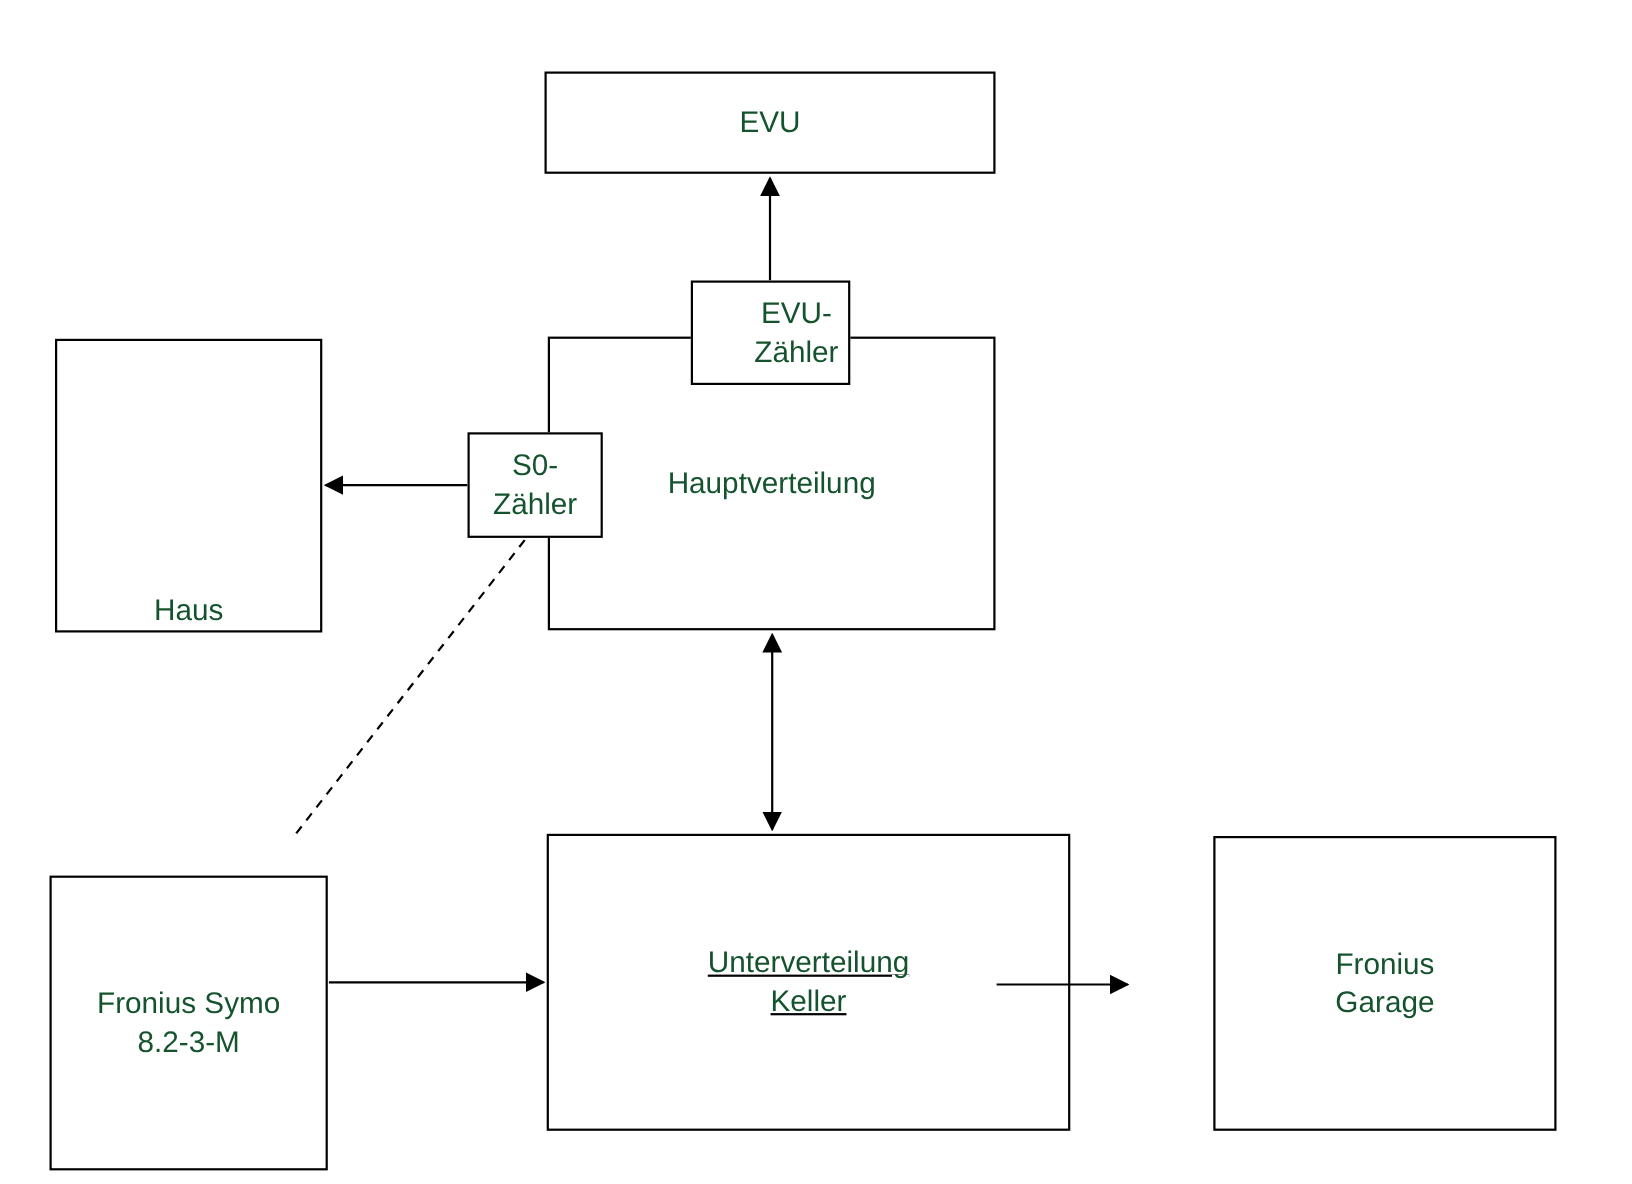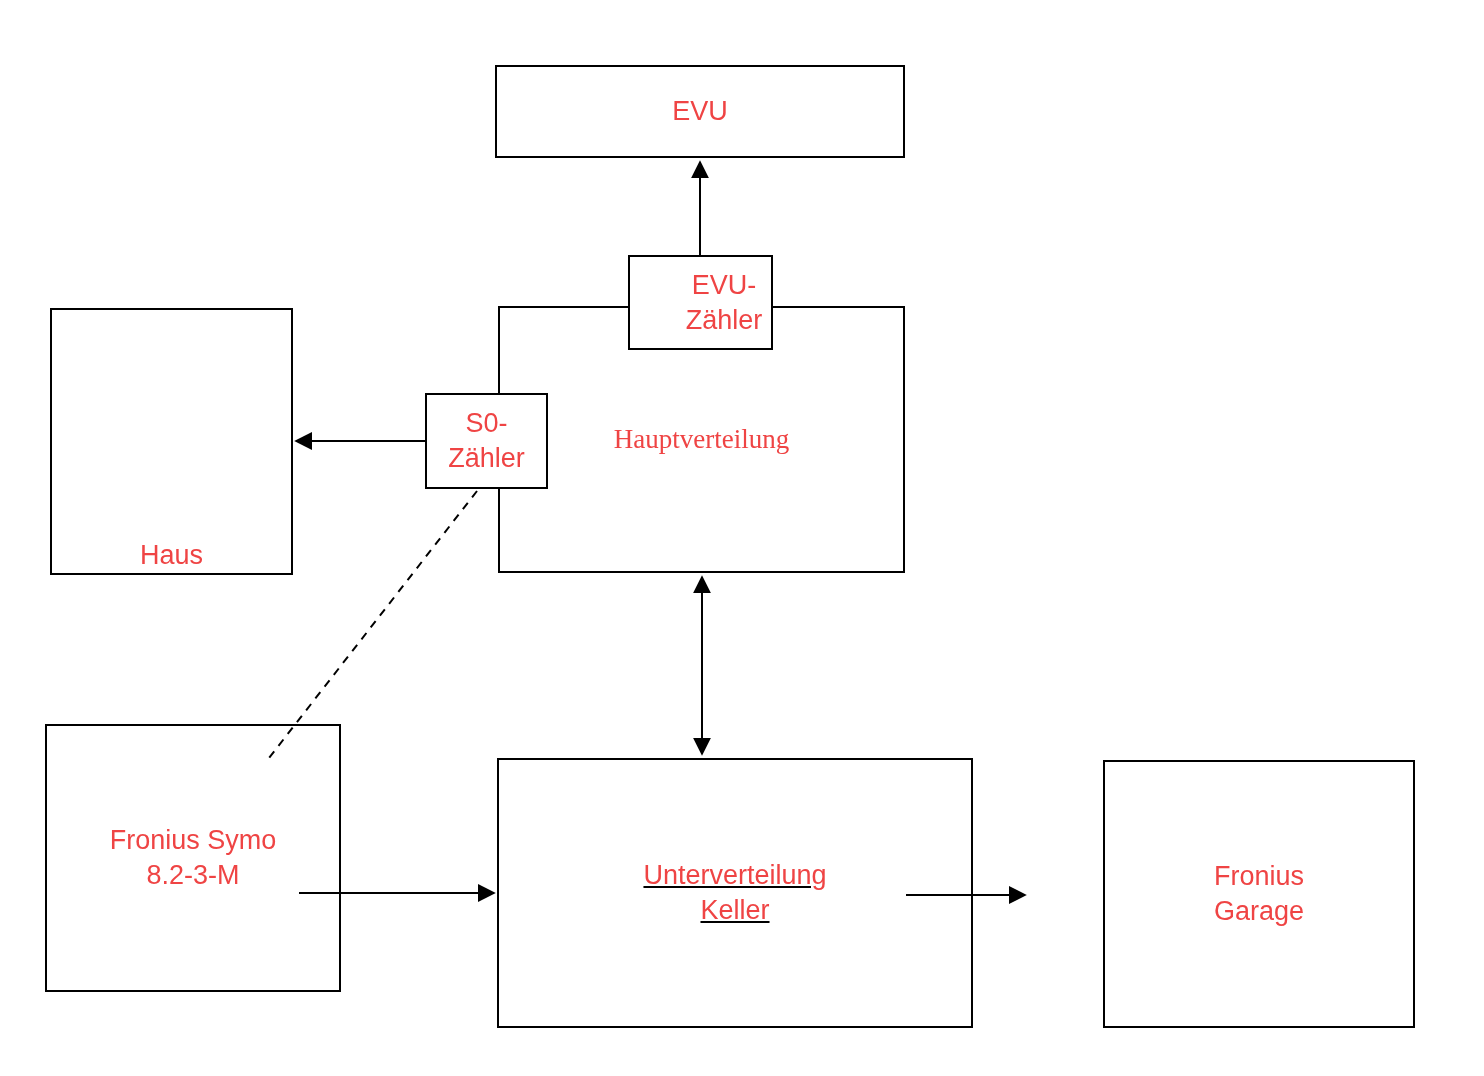--- a/index.html
+++ b/index.html
@@ -23,21 +23,21 @@
     border: 2px solid #000000;
     background: #ffffff;
     display: flex;
     align-items: center;
     justify-content: center;
   }
   .node.big { z-index: 1; }
   .node.small { z-index: 10; }
   .label {
     font-size: 27px;
-    color: #ef4444;
+    color: #14532d;
     text-align: center;
     line-height: 1.28;
     white-space: pre-line;
   }
   svg.wires {
     position: absolute;
     left: 0;
     top: 0;
     z-index: 5;
     pointer-events: none;
@@ -45,29 +45,29 @@
 </style>
 </head>
 <body>
 
 <div class="canvas">
 
   <div class="node big" style="left:495px; top:65px; width:410px; height:93px;">
     <span class="label">EVU</span>
   </div>
 
-  <div class="node big" style="left:498px; top:306px; width:407px; height:267px;font-family:Liberation Serif, serif;">
+  <div class="node big" style="left:498px; top:306px; width:407px; height:267px;">
     <span class="label">Hauptverteilung</span>
   </div>
 
   <div class="node big" style="left:50px; top:308px; width:243px; height:267px;align-items:flex-end;">
     <span class="label">Haus</span>
   </div>
 
-  <div class="node big" style="left:45px; top:724px; width:296px; height:268px;">
+  <div class="node big" style="left:45px; top:796px; width:253px; height:268px;">
     <span class="label">Fronius Symo
 8.2-3-M</span>
   </div>
 
   <div class="node big" style="left:497px; top:758px; width:476px; height:270px;text-decoration:underline;">
     <span class="label">Unterverteilung
 Keller</span>
   </div>
 
   <div class="node big" style="left:1103px; top:760px; width:312px; height:268px;">

